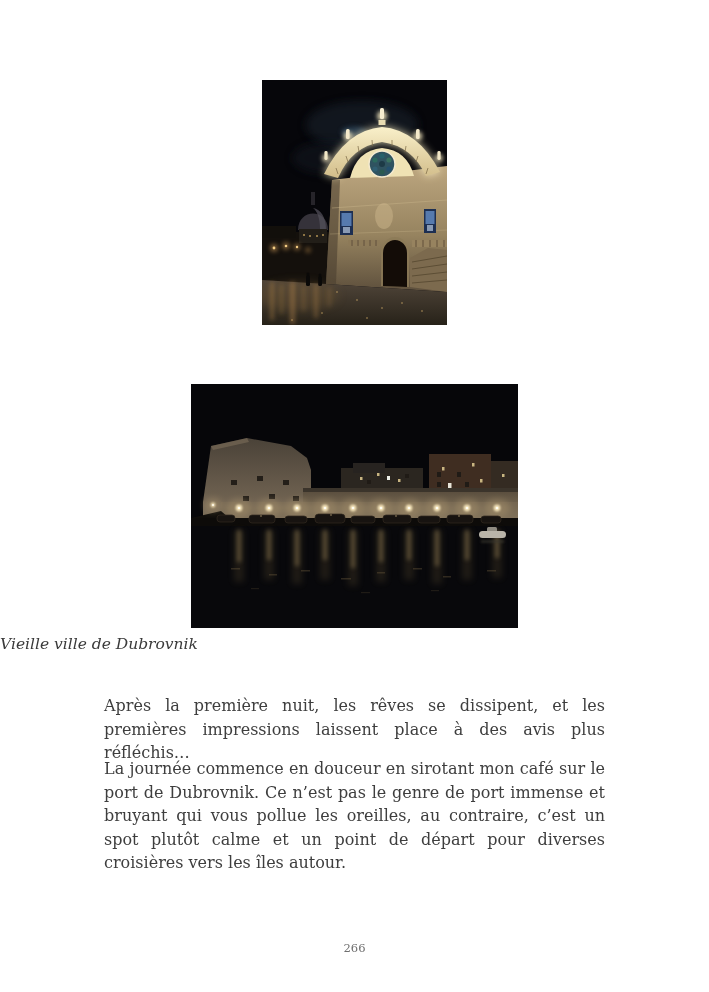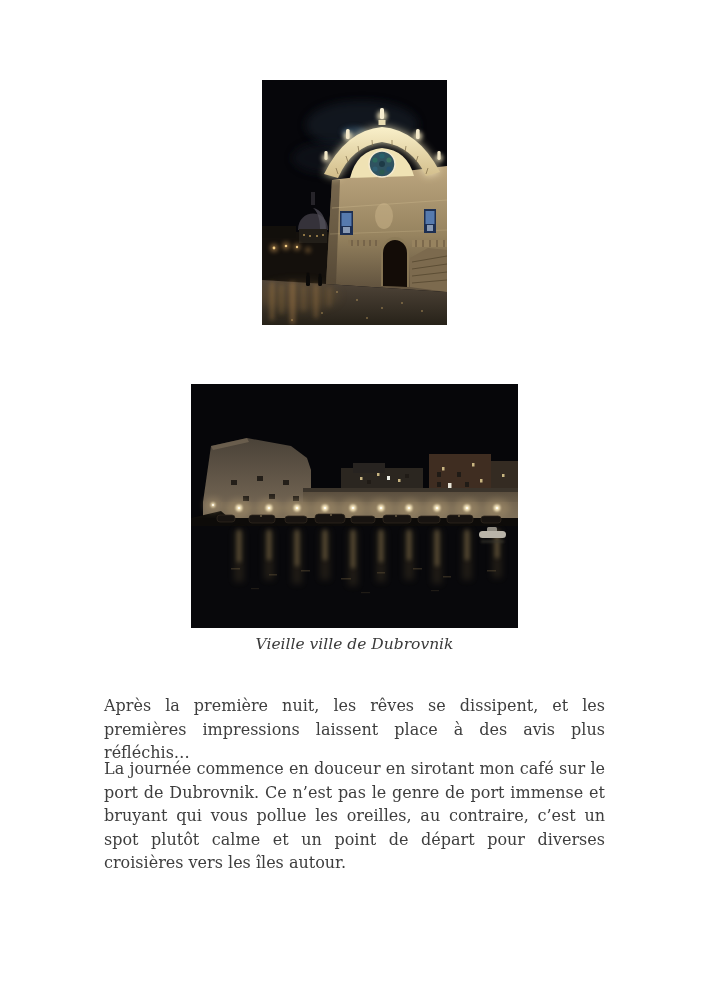--- a/index.html
+++ b/index.html
@@ -17,21 +17,20 @@
     background: #060608;
   }
   .photo svg { display: block; }
   #photo-church { left: 262px; top: 80px; width: 185px; height: 245px; }
   #photo-harbor { left: 191px; top: 384px; width: 327px; height: 244px; }
   .caption {
     position: absolute;
     left: 0; right: 0;
     top: 634px;
     margin: 0;
-    text-align: center;
     font-style: italic;
     font-size: 15.5px;
     line-height: 21px;
     color: #3a3a3a;
   }
   .body-text {
     position: absolute;
     left: 104px;
     width: 501px;
     margin: 0;
@@ -420,14 +419,15 @@
         </g>
       </g>
     </svg>
   </figure>
 
   <p class="caption">Vieille ville de Dubrovnik</p>
 
   <p class="body-text" id="para-2">La journée commence en douceur en sirotant mon café sur le port de Dubrovnik. Ce n’est pas le genre de port immense et bruyant qui vous pollue les oreilles, au contraire, c’est un spot plutôt calme et un point de départ pour diverses croisières vers les îles autour.</p>
   <p class="body-text" id="para-1">Après la première nuit, les rêves se dissipent, et les premières impressions laissent place à des avis plus réfléchis…</p>
 
+  <div class="page-number">266</div>
 
 </div>
 
 </body></html>

